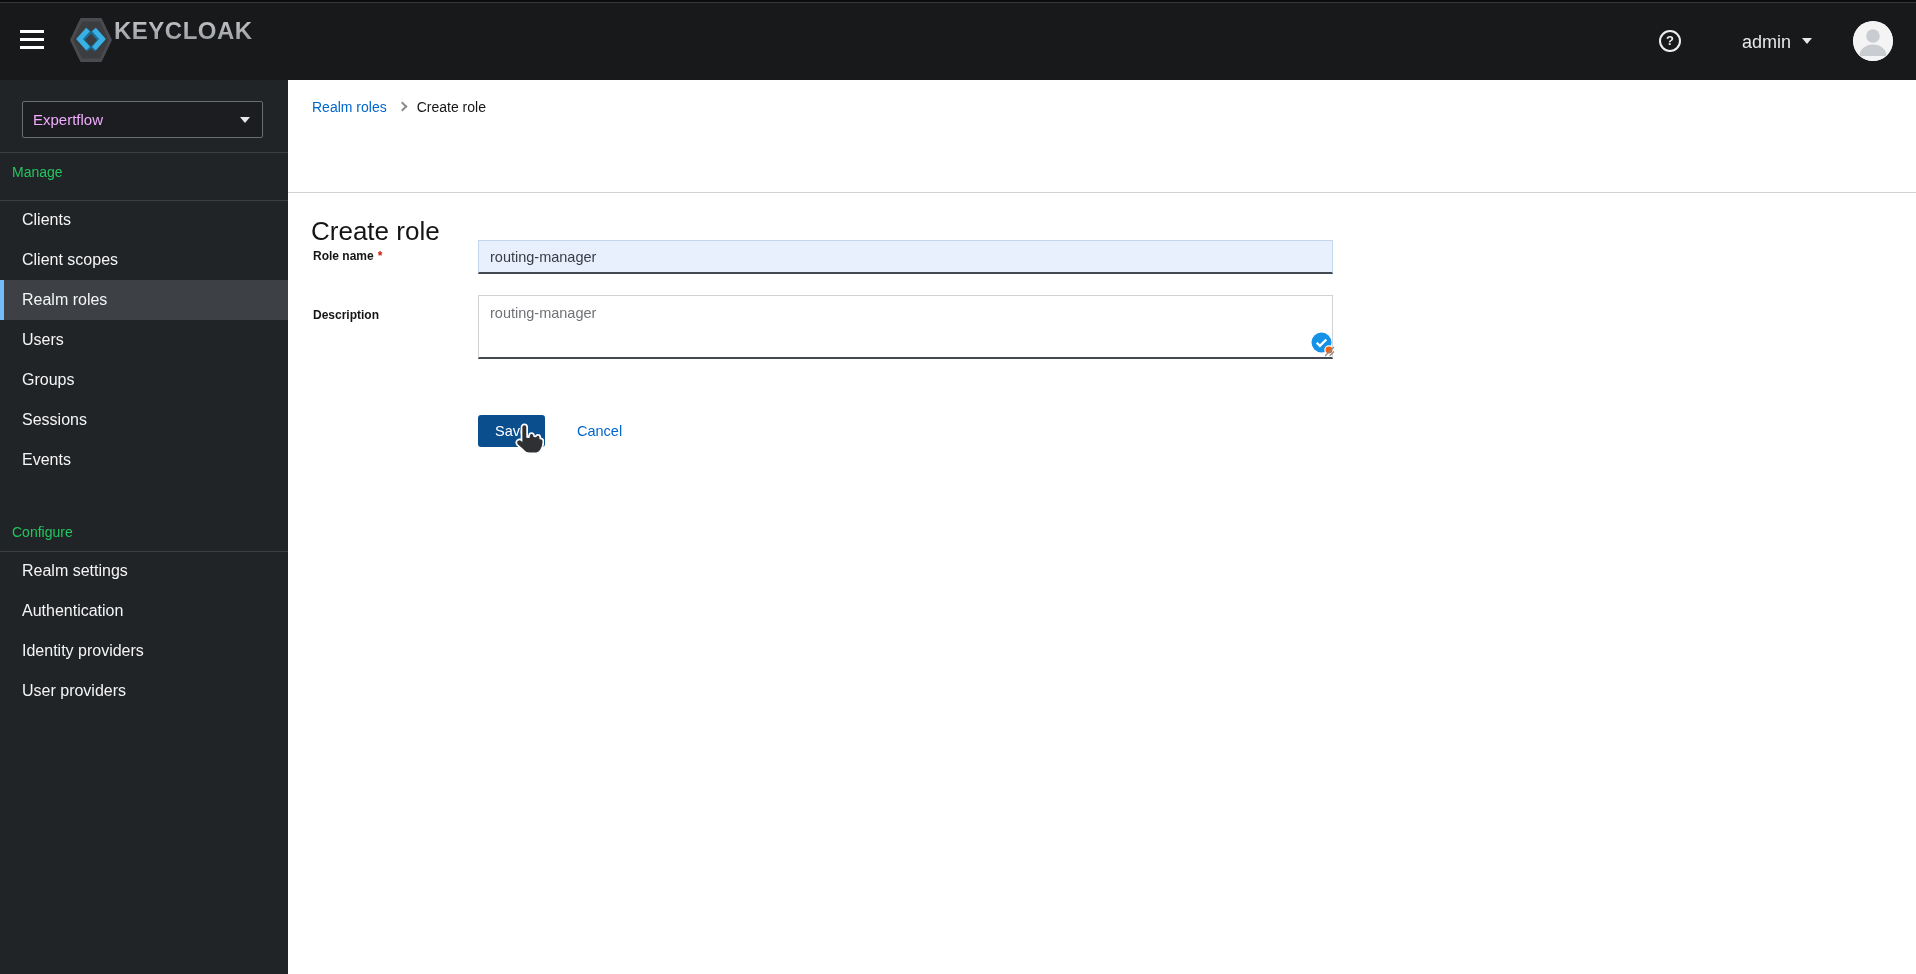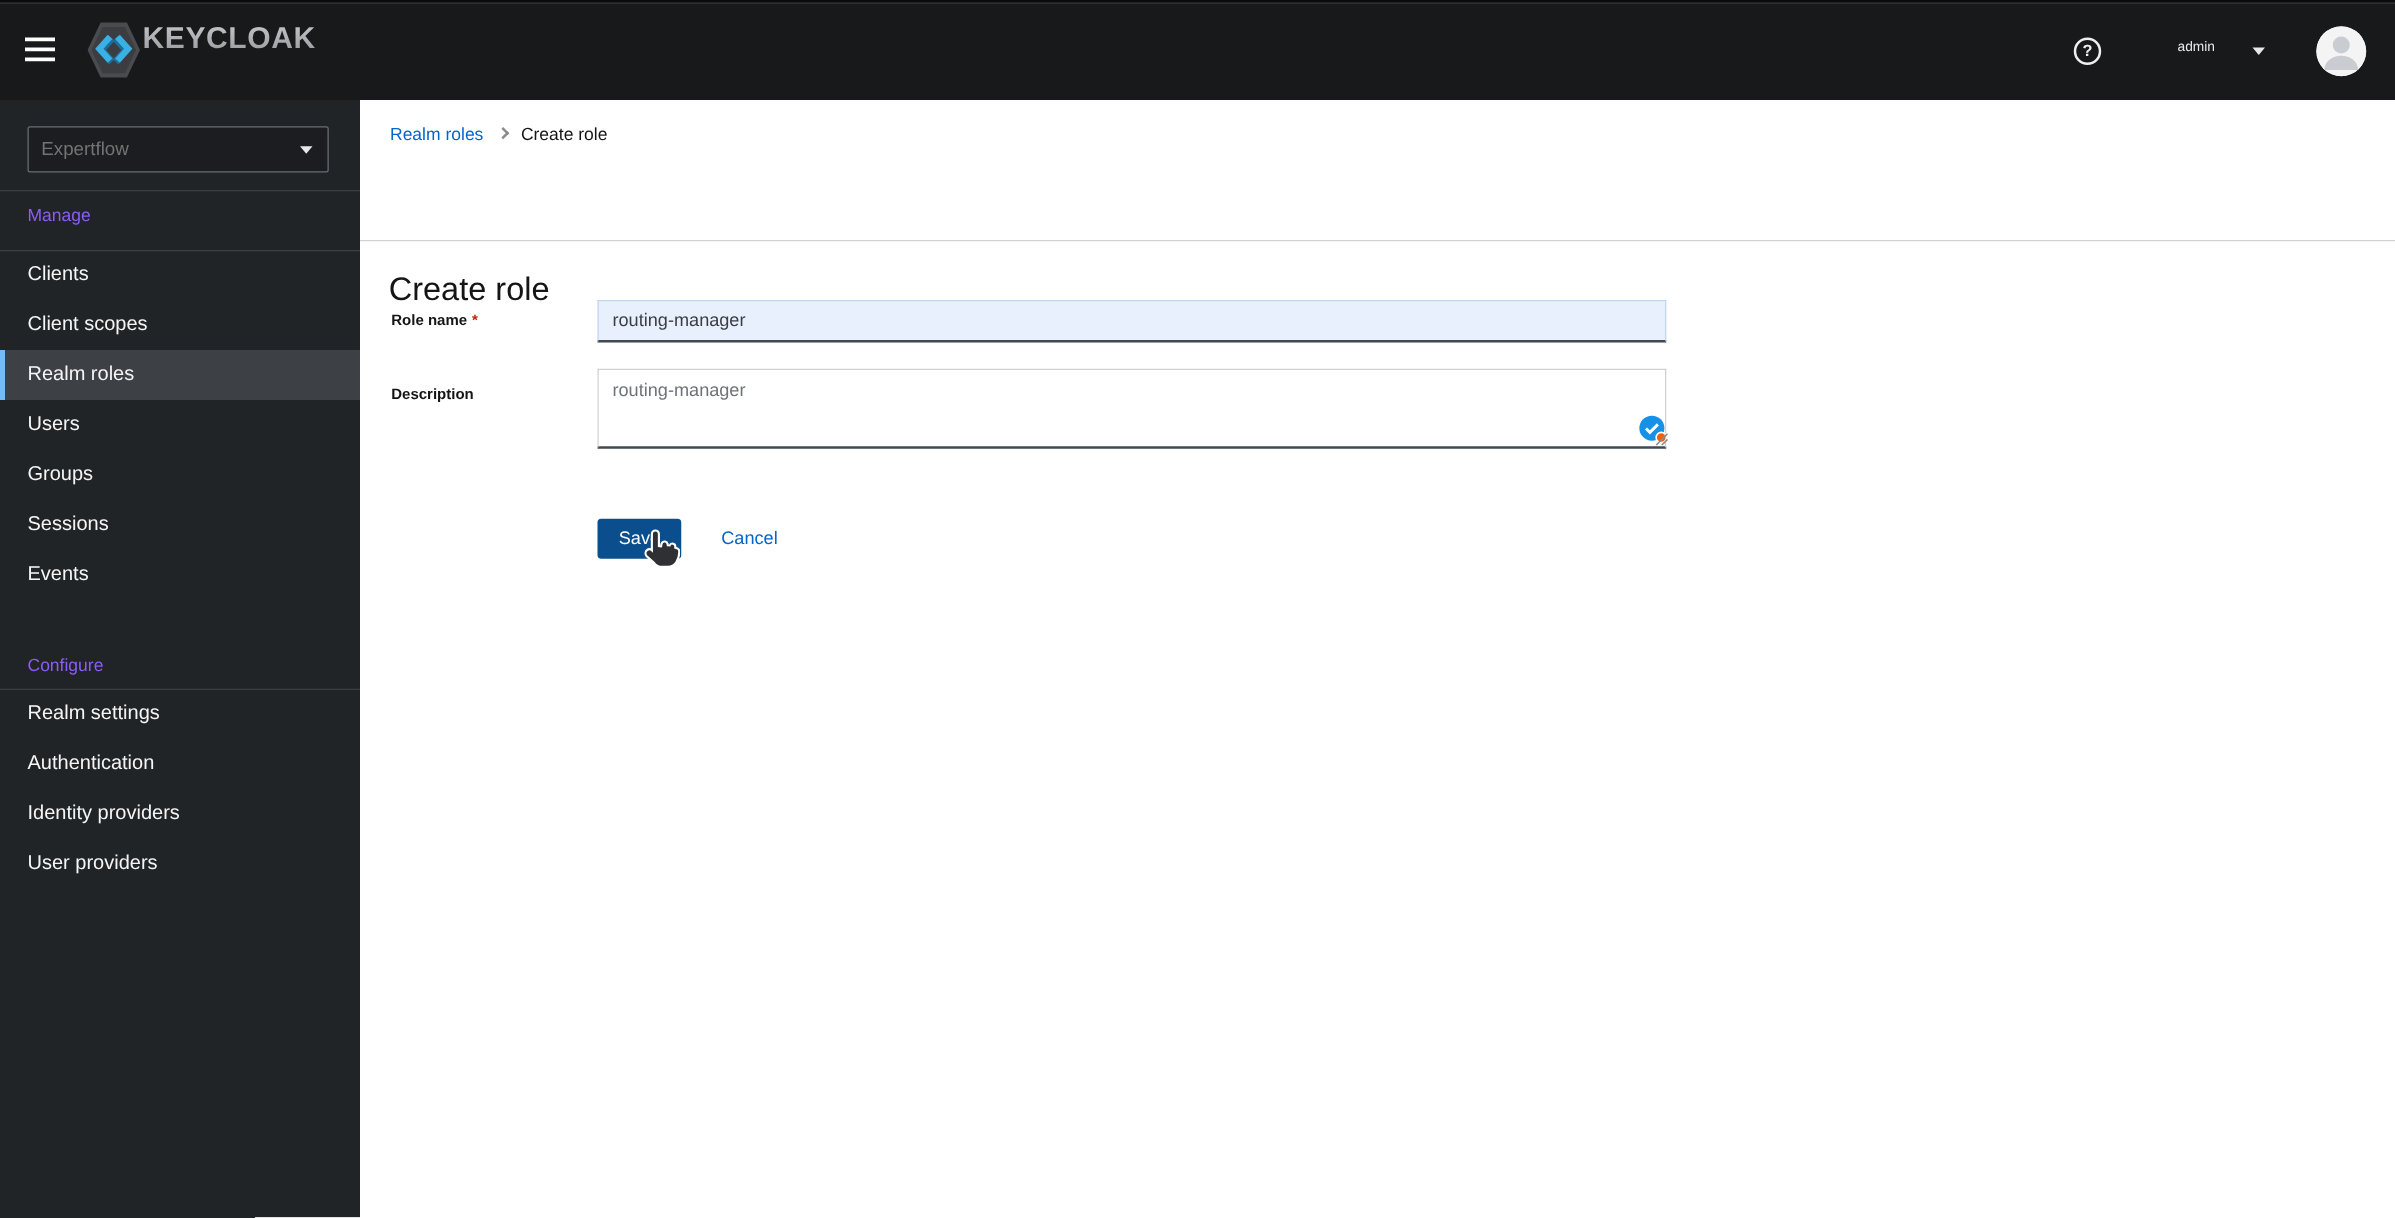--- a/index.html
+++ b/index.html
@@ -15,35 +15,35 @@
   .hamburger span { display:block; width:24px; height:3px; background:#fff; margin-bottom:5px; }
   .brand { position:absolute; left:70px; top:17px; height:46px; display:flex; }
   .brand-text {
     font-size:24px; font-weight:700; letter-spacing:0.5px; margin-left:2px;
     background:linear-gradient(180deg,#c6c8cb 0%,#a2a5a8 45%,#686b6e 100%);
     -webkit-background-clip:text; background-clip:text; color:transparent;
   }
   .help-icon { position:absolute; left:1659px; top:30px; width:22px; height:22px;
     border:2px solid #efefef; border-radius:50%; color:#efefef; font-size:13px; font-weight:700;
     text-align:center; line-height:17px; cursor:pointer; }
-  .username { position:absolute; left:1742px; top:32px; color:#e8e8e8; font-size:11px; cursor:pointer; }
+  .username { position:absolute; left:1742px; top:32px; color:#e8e8e8; font-size:18px; cursor:pointer; }
   .caret { width:0; height:0; border-left:5px solid transparent; border-right:5px solid transparent; border-top:6px solid #e8e8e8; }
   .user-caret { position:absolute; left:1802px; top:38px; cursor:pointer; }
   .avatar { position:absolute; left:1853px; top:21px; width:40px; height:40px; border-radius:50%;
     overflow:hidden; background:#f4f4f5; cursor:pointer; }
 
   
   .sidebar { position:absolute; left:0; top:80px; width:288px; height:894px; background:#212427; }
   .realm-select { position:absolute; left:22px; top:21px; width:241px; height:37px;
-    background:#1b1d21; border:1px solid #6a6e73; border-radius:2px; color:#737373; font-size:15px;
+    background:#1b1d21; border:1px solid #6a6e73; border-radius:2px; color:#f0abfc; font-size:15px;
     line-height:35px; padding-left:10px; cursor:pointer; }
   .realm-select .caret { position:absolute; right:12px; top:15px; }
   .side-divider { position:absolute; left:0; width:288px; height:1px; background:#3b3e42; }
   .section-title { position:absolute; left:0; width:288px; height:20px; line-height:20px;
-    padding-left:22px; color:#8b5cf6; font-size:14px; }
+    padding-left:12px; color:#22c55e; font-size:14px; }
   .nav-item { position:absolute; left:0; width:288px; height:40px; line-height:40px;
     padding-left:22px; color:#f5f5f5; font-size:16px; cursor:pointer; }
   .nav-item.selected { background:#3d4146; border-left:4px solid #73bcf7; padding-left:18px; }
 
   
   .main { position:absolute; left:288px; top:80px; width:1628px; height:894px; background:#fff; }
   .breadcrumb { position:absolute; left:24px; top:18px; height:17px; font-size:14px; display:flex; align-items:center; }
   .breadcrumb a { color:#0066cc; text-decoration:none; cursor:pointer; }
   .crumb-sep { display:inline-block; width:7px; height:7px; border-top:2px solid #8a8d90; border-right:2px solid #8a8d90;
     transform:rotate(45deg); margin:0 11px 0 12px; }

